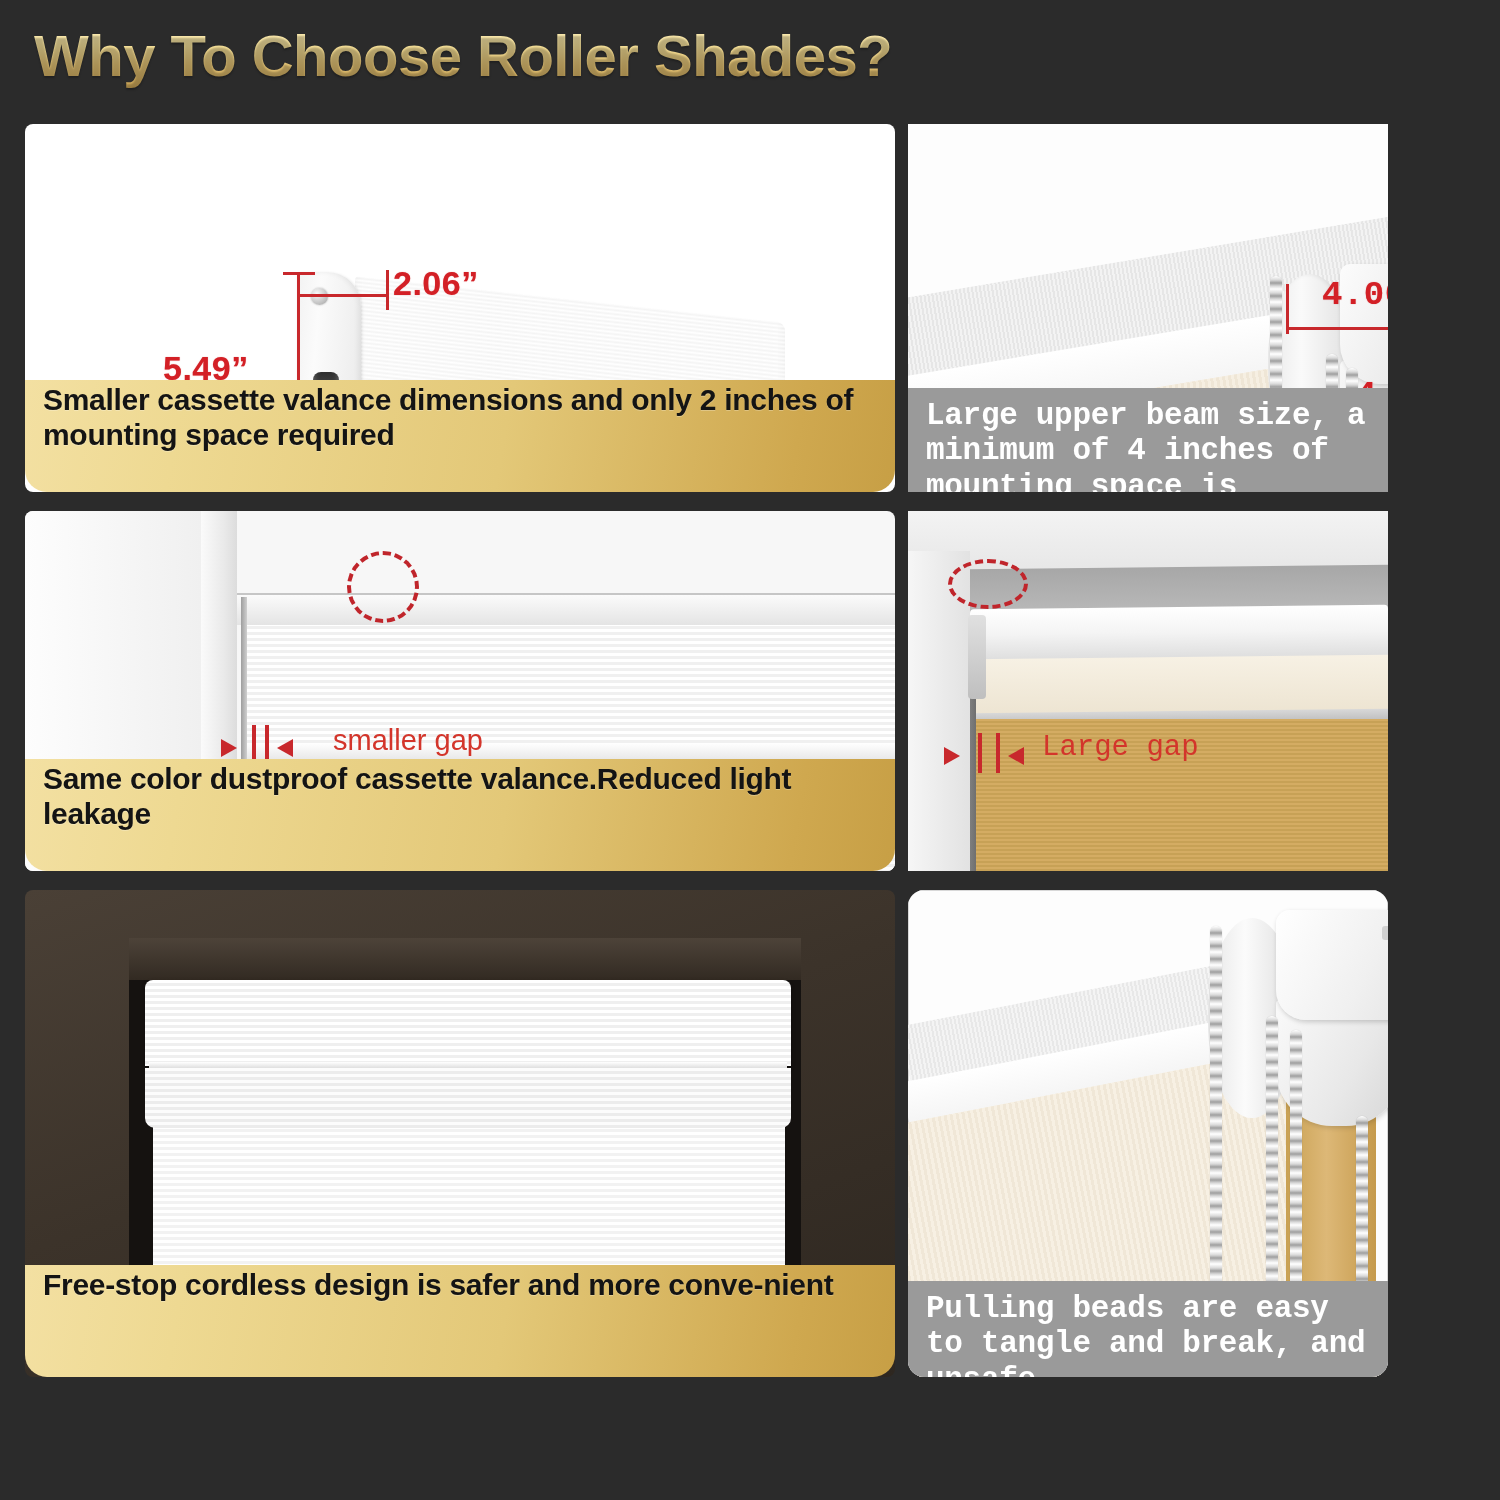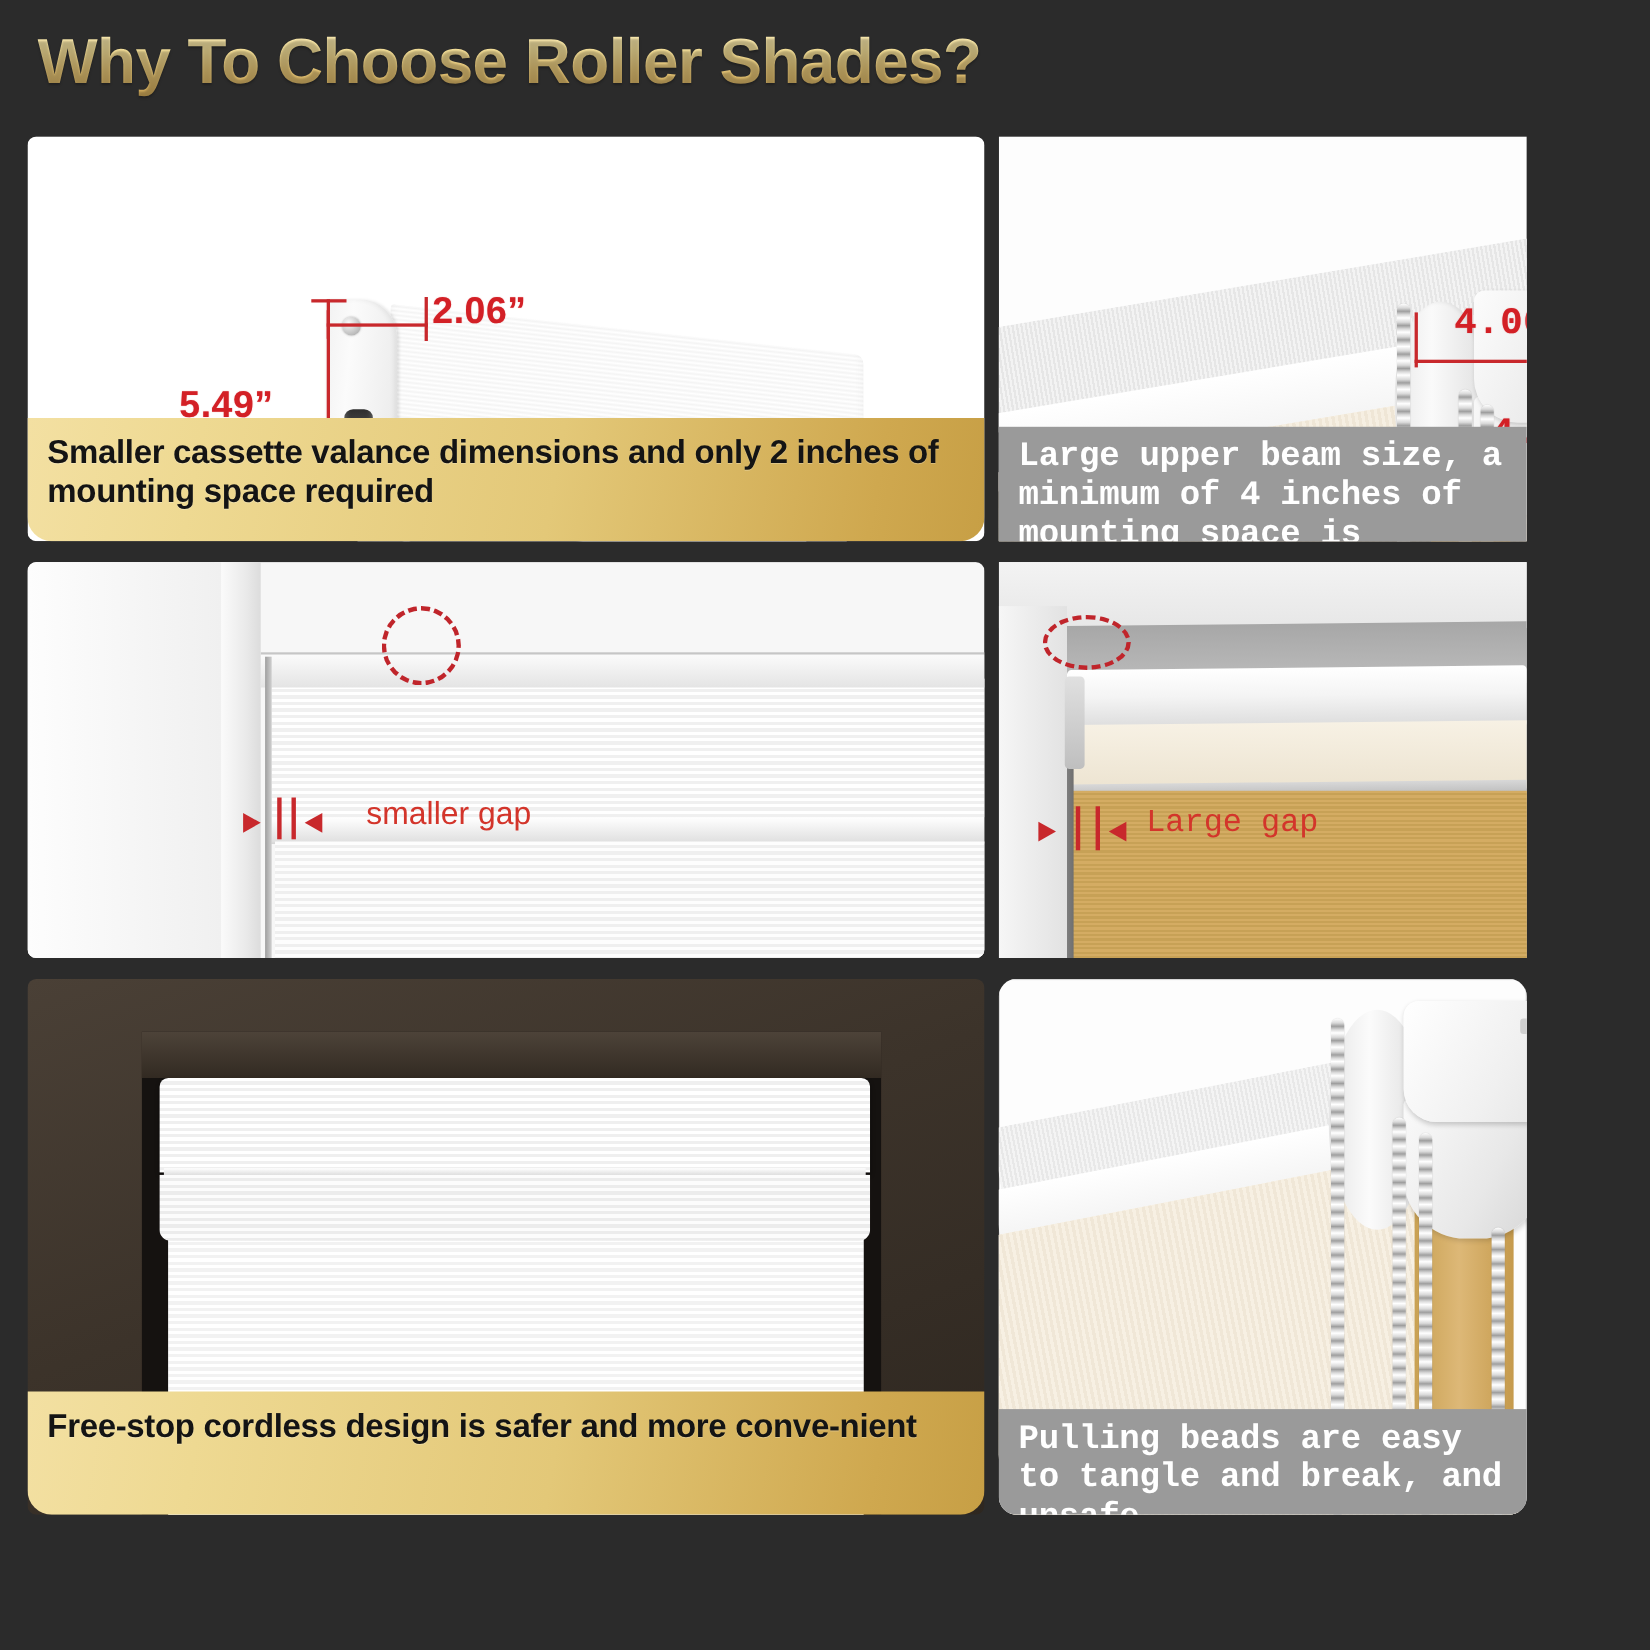--- a/index.html
+++ b/index.html
@@ -37,21 +37,21 @@
   .row3 { top:890px; height:487px; }
   .panel.right.row1 { top:124px; height:368px; }
   .panel.right.row2 { top:511px; height:360px; }
   .panel.right.row3 { top:890px; height:487px;border-radius:16px; }
 
   .art { position:absolute; inset:0; overflow:hidden; }
 
   
   .caption {
     position:absolute; left:0; right:0; bottom:0;
-    padding:14px 18px 10px 18px;
+    padding:2px 18px 10px 18px;
     font-size:30px; line-height:1.17; font-weight:bold;
     letter-spacing:-0.3px;
   }
   .caption.gold {
     height:112px;
     background:linear-gradient(100deg,#f3e0a2 0%,#eed992 18%,#e3c878 55%,#cfa84f 88%,#c79f45 100%);
     color:#141414;
     border-bottom-left-radius:22px;
     border-bottom-right-radius:22px;
     text-shadow:0 1px 0 rgba(255,255,255,0.25);
@@ -380,20 +380,21 @@
     <div class="p3-wall"></div>
 
     <div class="dashed-ell" style="left:322px;top:40px;width:72px;height:72px;"></div>
 
     <div class="arrow-r" style="left:196px;top:228px;"></div>
     <div class="rline v" style="left:227px;top:214px;height:38px;width:4px;"></div>
     <div class="rline v" style="left:240px;top:214px;height:38px;width:4px;"></div>
     <div class="arrow-l" style="left:252px;top:228px;"></div>
     <div class="gap-label" style="left:288px;top:213px;margin-left:20px;">smaller gap</div>
   </div>
+  <div class="caption gold">Same color dustproof cassette valance.Reduced light leakage</div>
 </div>
 
 <div class="panel right row2">
   <div class="art">
     <div class="p4bg"></div>
     <div class="p4-top"></div>
     <div class="p4-gray"></div>
     <div class="p4-tube"></div>
     <div class="p4-cream"></div>
     <div class="p4-thin"></div>

